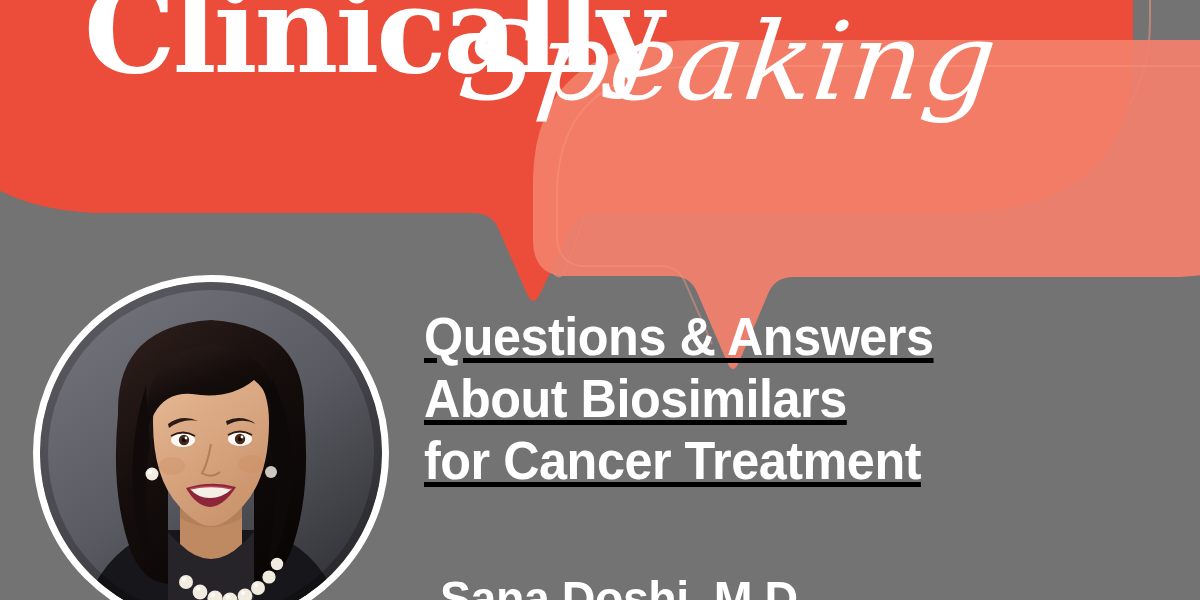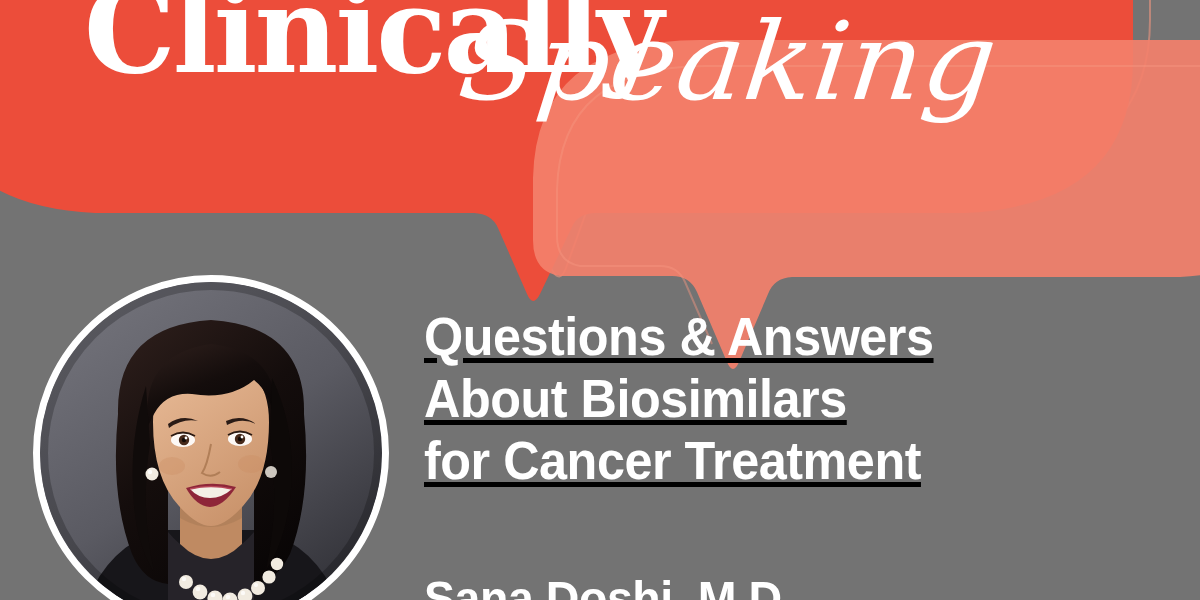--- a/index.html
+++ b/index.html
@@ -93,21 +93,21 @@
     color: #ffffff;
     white-space: nowrap;
     letter-spacing: -0.5px;
     transform: scaleX(0.95);
     transform-origin: left center;
   }
 
   
   #speaker-credit {
     position: absolute;
-    left: 424px;
+    left: 440px;
     top: 574px;
     width: 700px;
     overflow: hidden;
     height: 26px;
   }
   .credit-text {
     font-family: "Liberation Sans", sans-serif;
     font-weight: 700;
     font-size: 49px;
     line-height: 49px;

